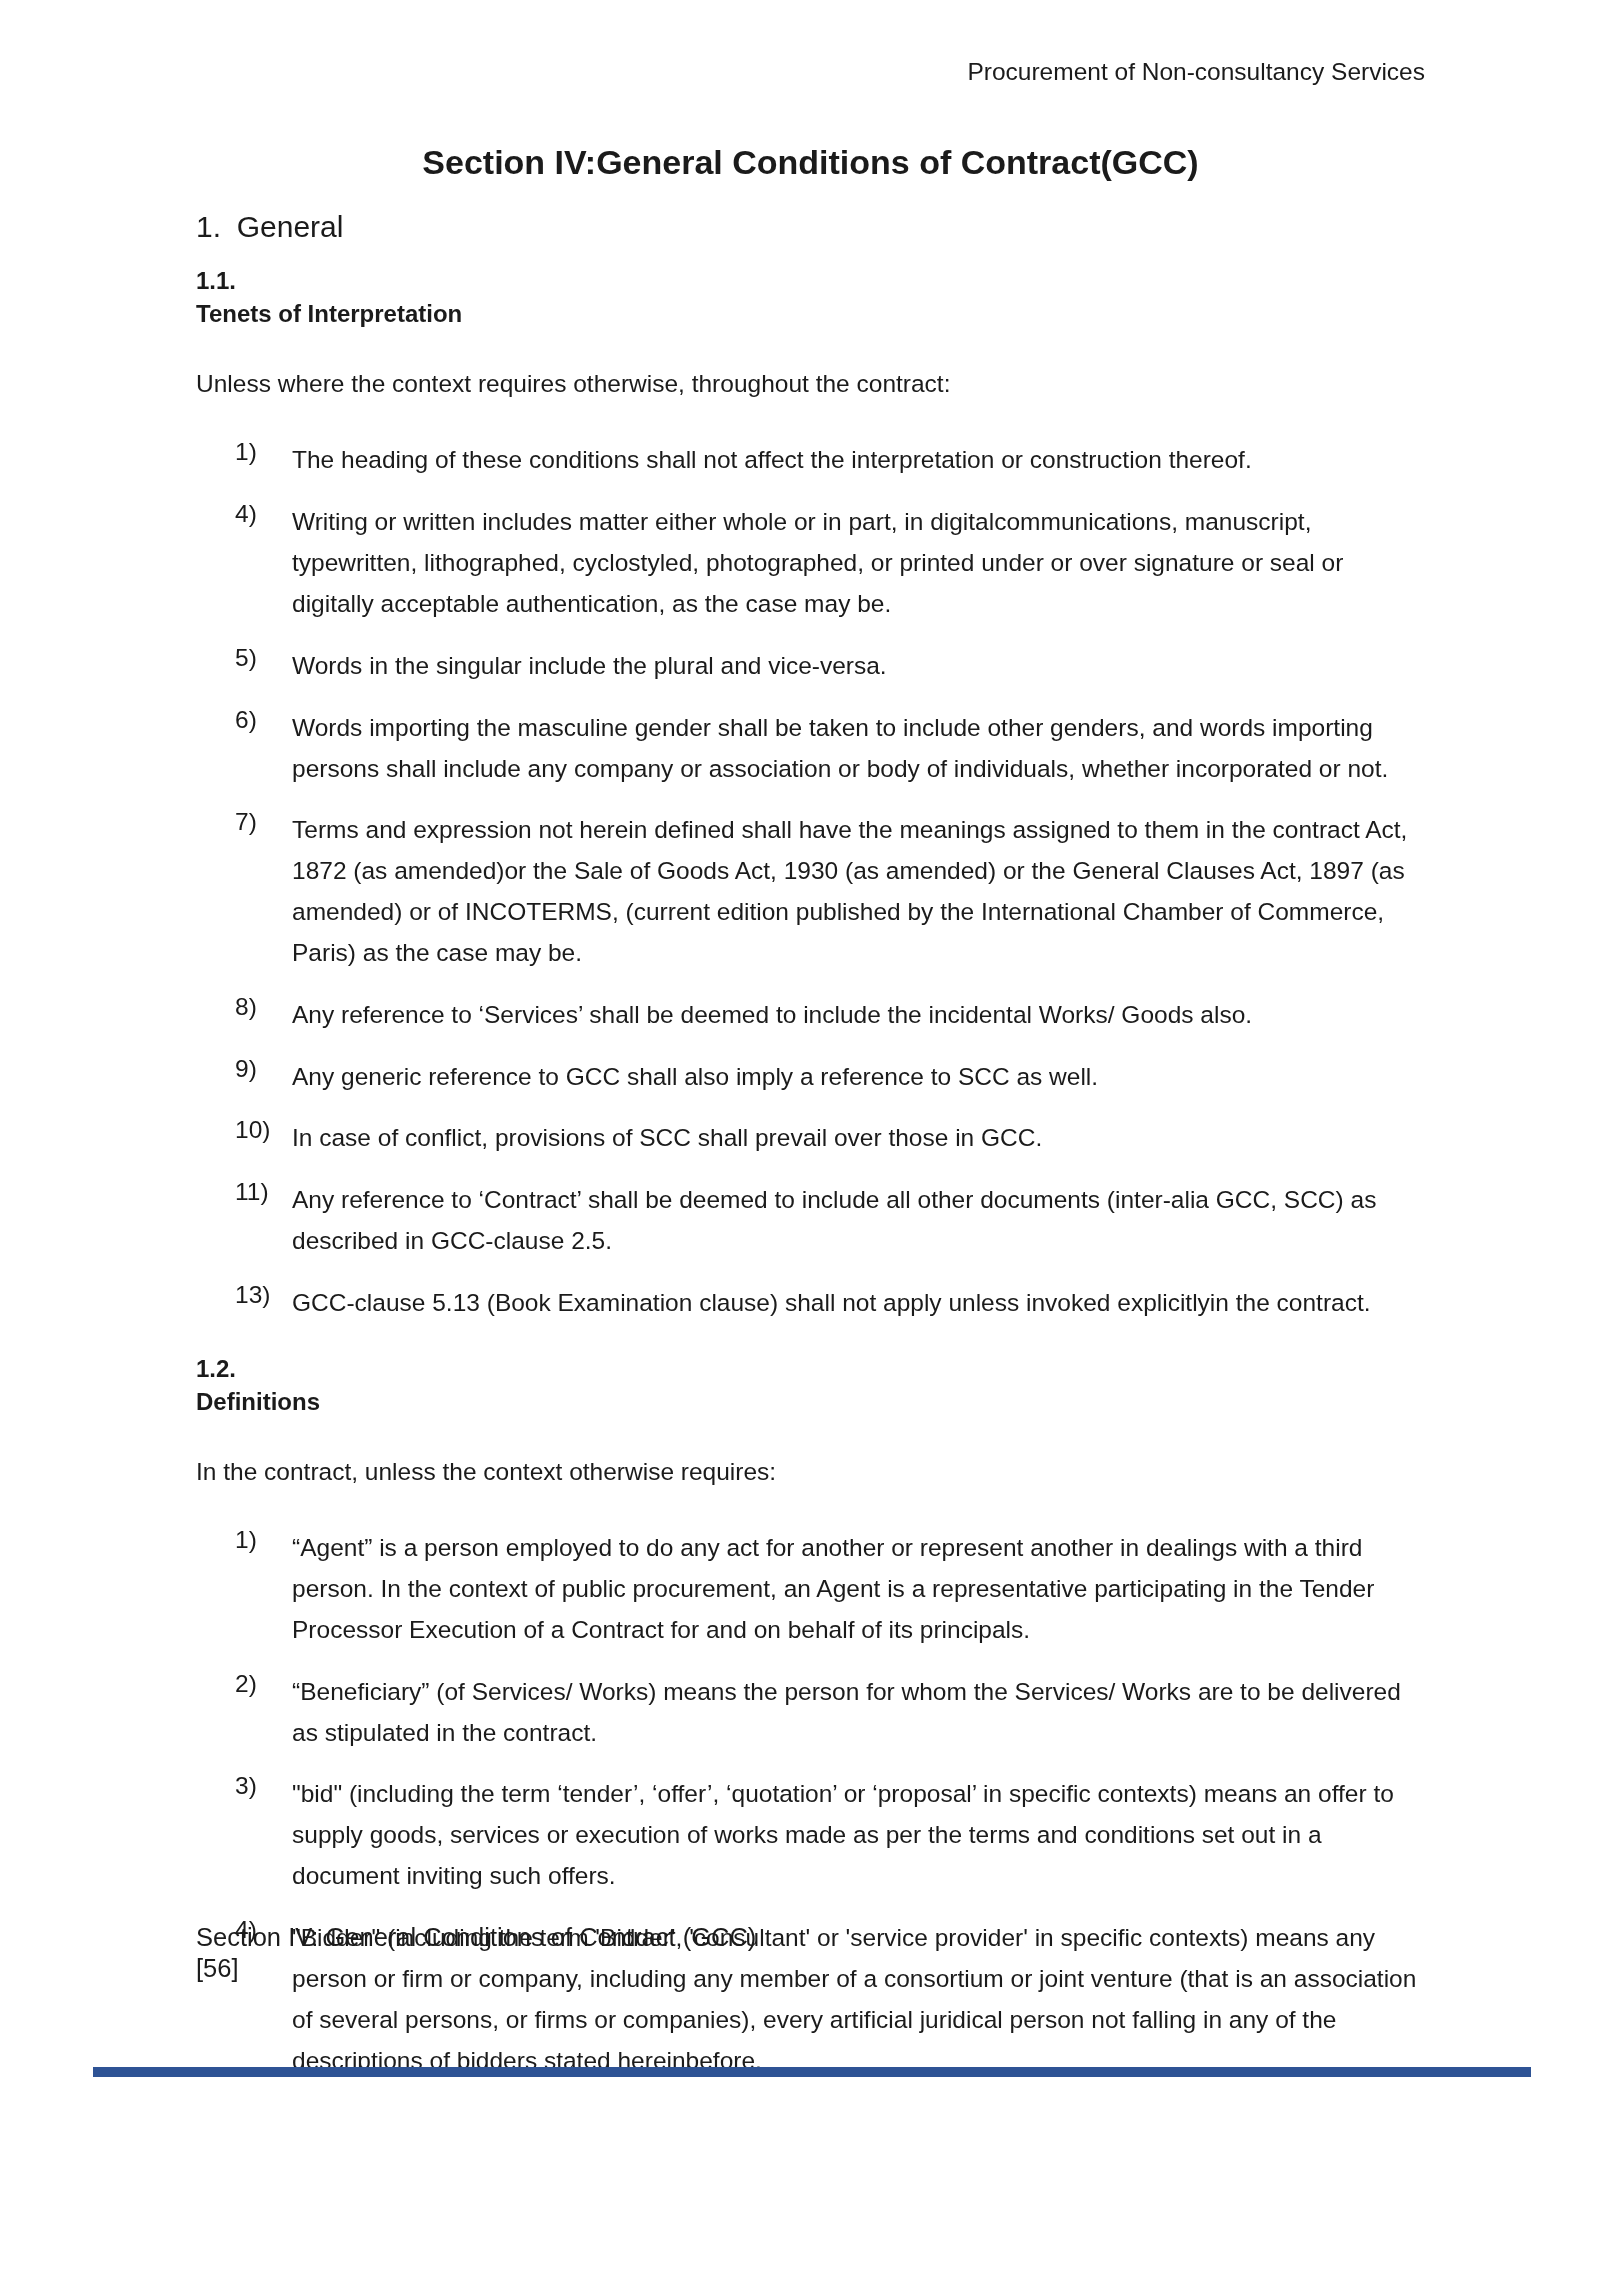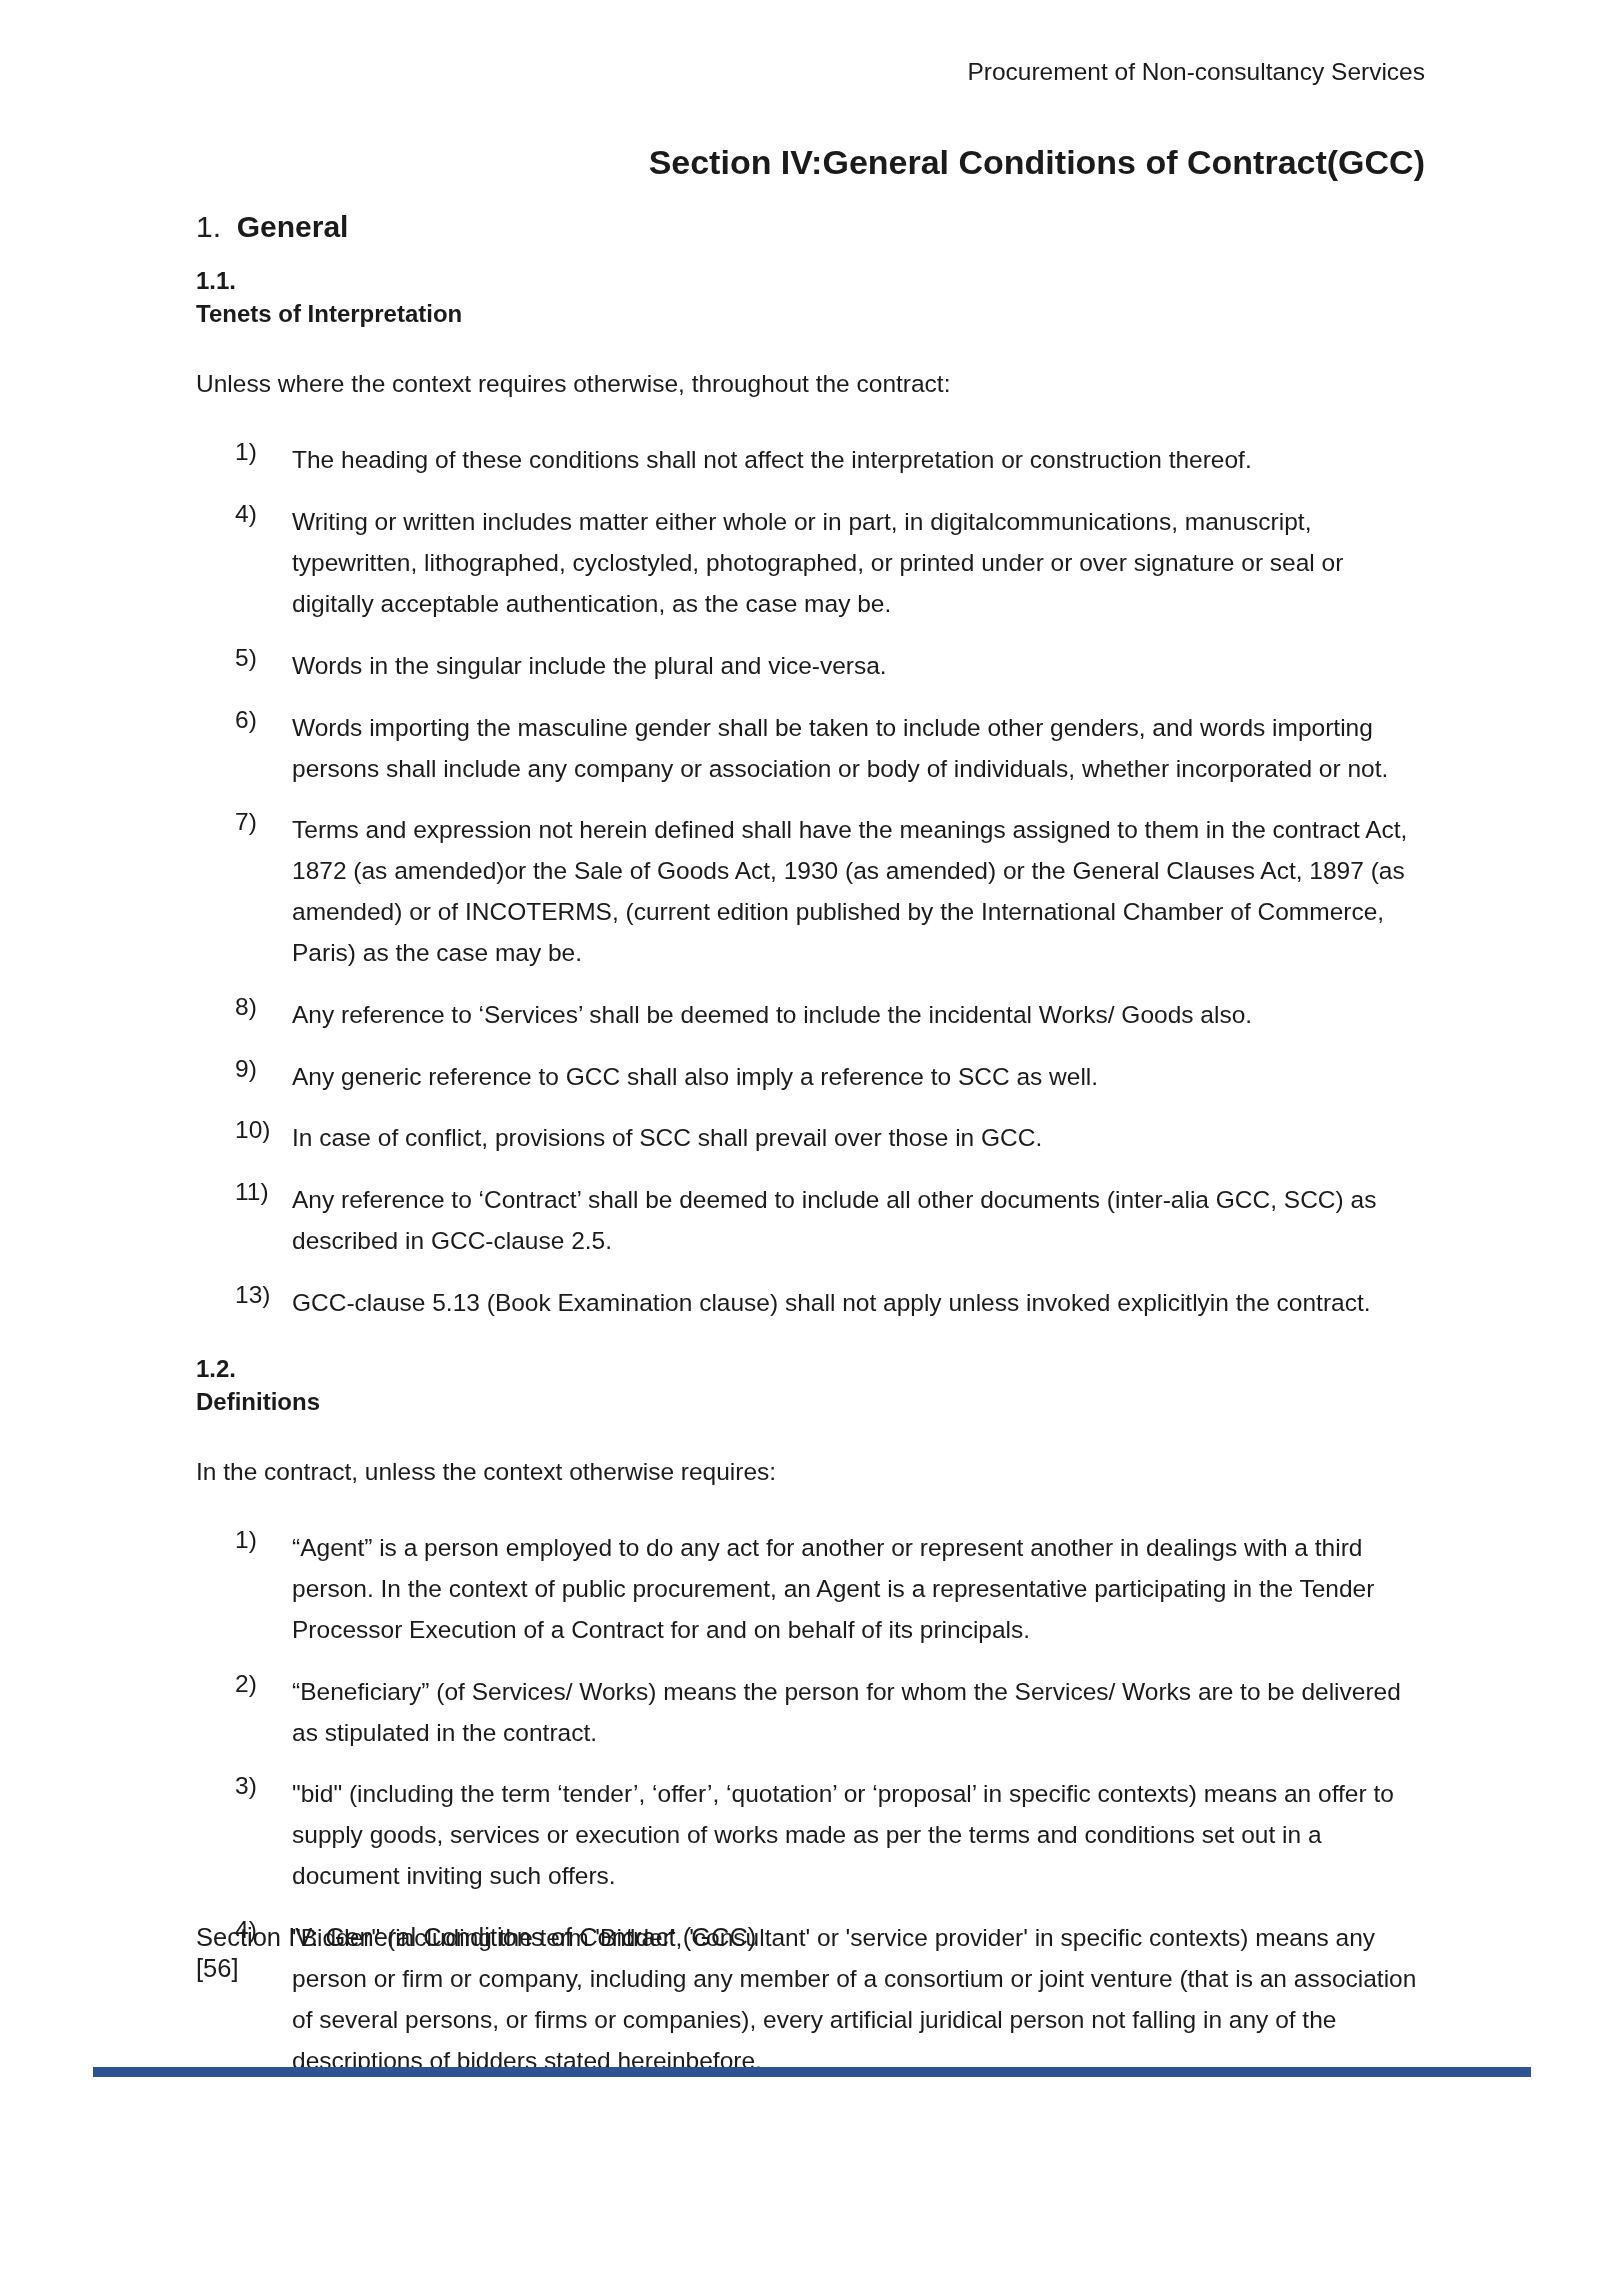--- a/index.html
+++ b/index.html
@@ -15,32 +15,32 @@
     color: #1b1b1b;
     overflow: hidden;
   }
   .header {
     text-align: right;
     font-size: 24.5px;
     line-height: 29px;
   }
   .title {
     margin: 55px 0 0 0;
-    text-align: right;
+    text-align: center;
     font-size: 34px;
     font-weight: 700;
     line-height: 43px;
   }
   .h1 {
     margin-top: 23.5px;
     font-size: 30px;
     line-height: 37px;
   }
   .h1 .h1-num { font-weight: 400; margin-right: 15.7px; }
-  .h1 .h1-text { font-weight: 700; }
+  .h1 .h1-text { font-weight: 400; }
   .h2 {
     display: flex;
     font-size: 24px;
     font-weight: 700;
     line-height: 33px;
     flex-direction: column;
   }
   .h2-first { margin-top: 19.6px; }
   .h2-later { margin-top: 29px; }
   .h2 .h2-num { flex: 0 0 auto; width: 98px; }

